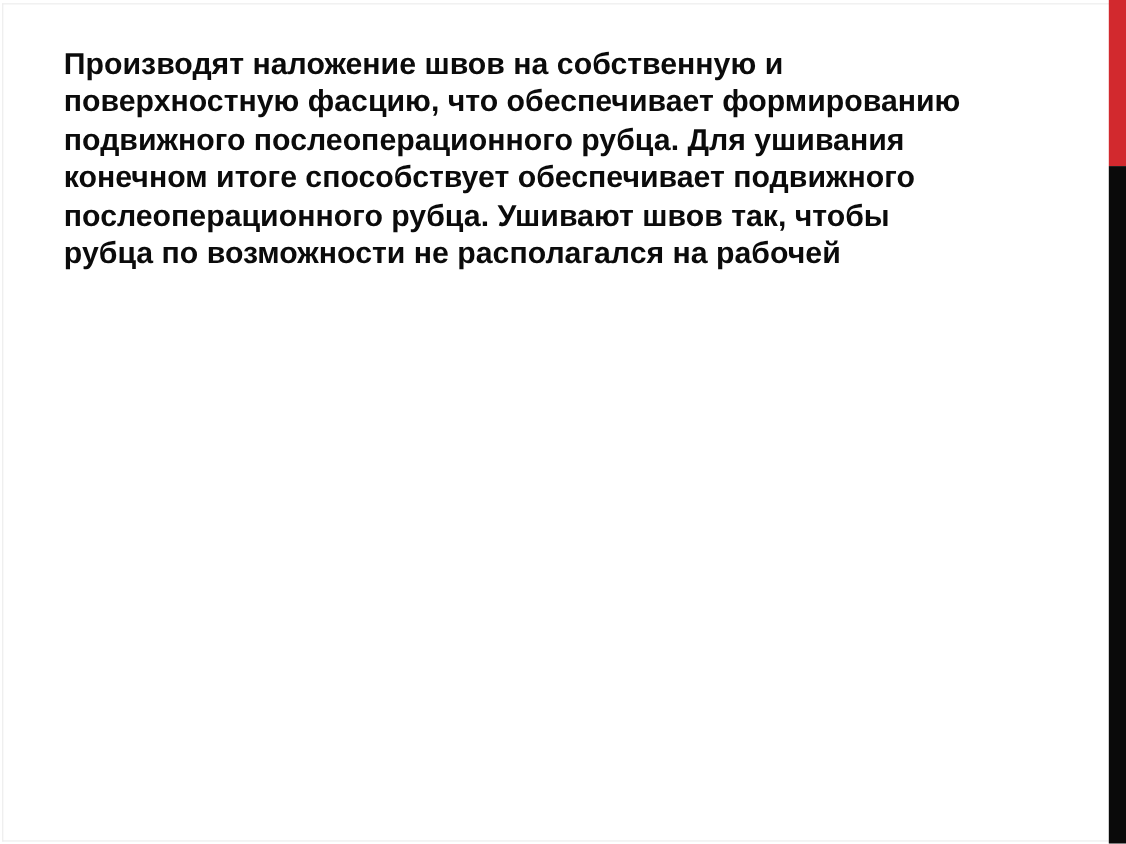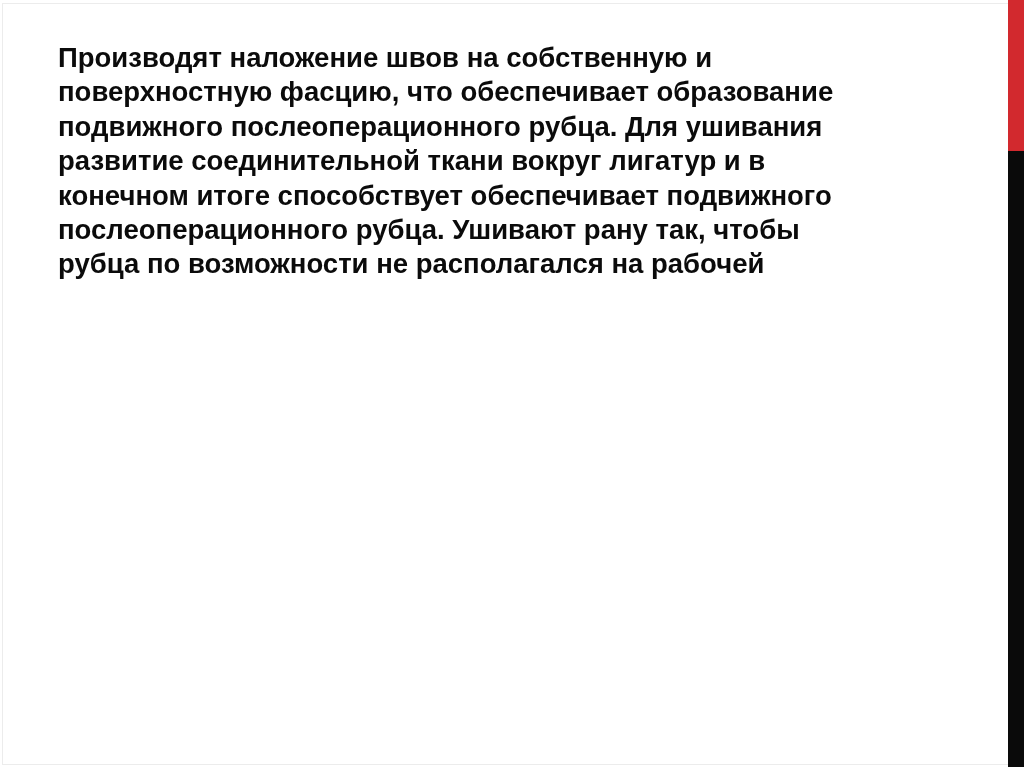--- a/index.html
+++ b/index.html
@@ -67,25 +67,24 @@
 </style>
 </head>
 <body>
 
 <div class="slide">
 
   <div class="slide-edge"></div>
 
   <div class="text-block">
     <div class="text-line">Производят наложение швов на собственную и</div>
-    <div class="text-line">поверхностную фасцию, что обеспечивает образование</div>
+    <div class="text-line">поверхностную фасцию, что обеспечивает формированию</div>
     <div class="text-line">подвижного послеоперационного рубца. Для ушивания</div>
-    <div class="text-line">развитие соединительной ткани вокруг лигатур и в</div>
     <div class="text-line">конечном итоге способствует обеспечивает подвижного</div>
-    <div class="text-line">послеоперационного рубца. Ушивают рану так, чтобы</div>
+    <div class="text-line">послеоперационного рубца. Ушивают швов так, чтобы</div>
     <div class="text-line">рубца по возможности не располагался на рабочей</div>
   </div>
 
   <div class="stripe">
     <div class="stripe-red"></div>
     <div class="stripe-black"></div>
   </div>
 
 </div>
 

